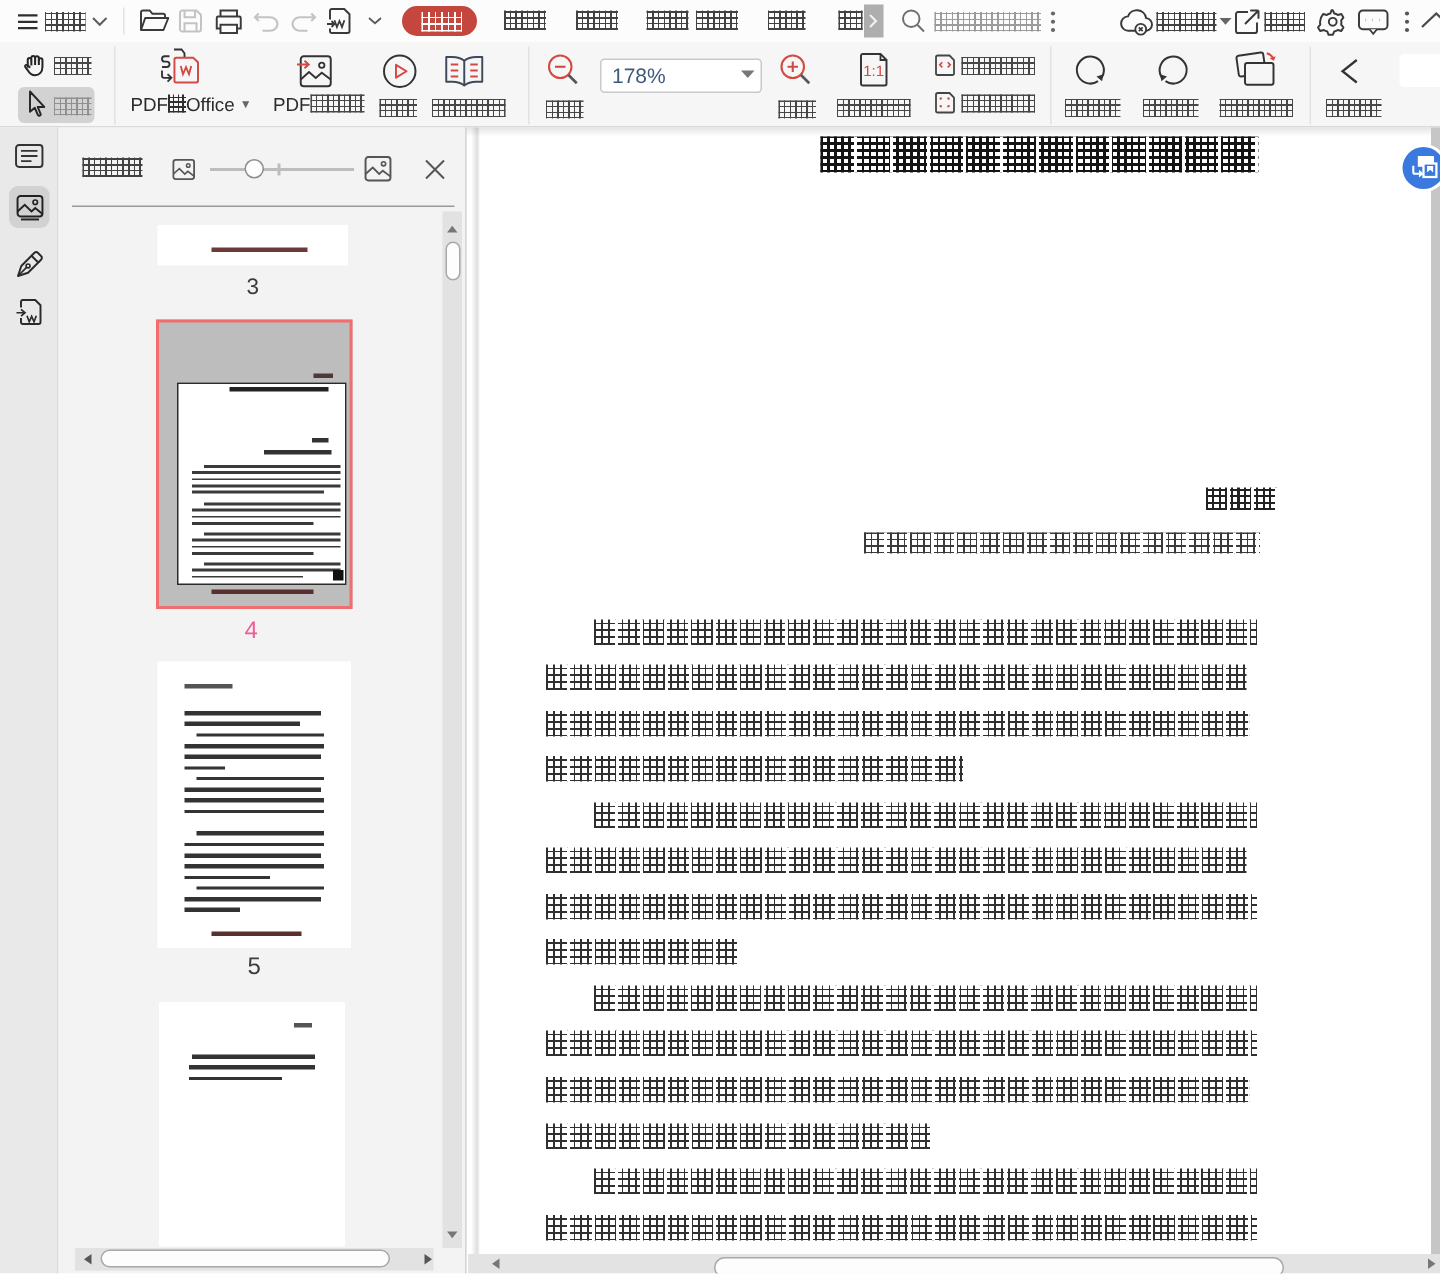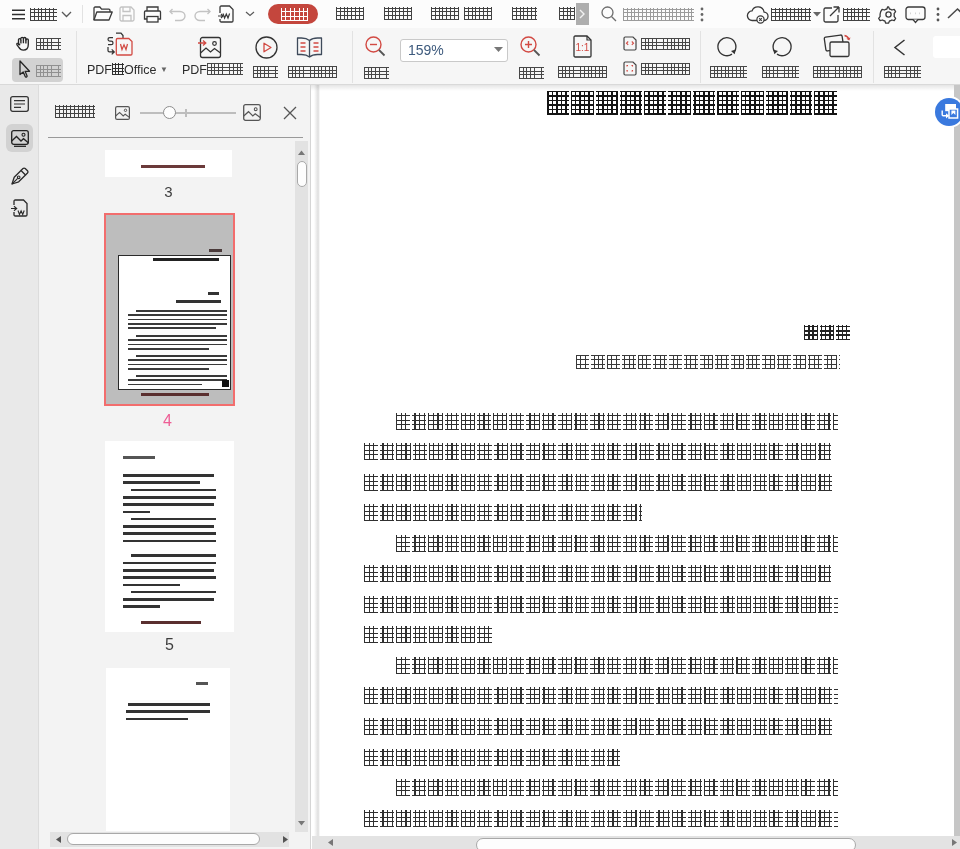--- a/index.html
+++ b/index.html
@@ -145,21 +145,21 @@
     <path d="M4.5 6h5m-5 4h5m-5 4h5m8-8h5m-5 4h5m-5 4h5" stroke="#d24a43" stroke-width="1.3"></path>
   </svg>
 <div class="sep" style="left:352px;top:31px;height:52px"></div>
 <i class="z l" style="left:364px;top:67px;width:25px"></i>
 <svg class="a" style="left:365px;top:36px" width="21" height="21">
     <circle cx="8.5" cy="8.5" r="7.5" stroke="#d24a43" stroke-width="1.4" fill="none"></circle>
     <path d="M5 8.5h7" stroke="#d24a43" stroke-width="1.4"></path>
     <path d="M14 14l5.5 5.5" stroke="#555" stroke-width="1.8"></path>
   </svg>
 <div class="a" style="left:400px;top:39px;width:106px;height:21px;background:#fff;border:1px solid #c9c9c9;border-radius:3px"></div>
-<div class="a" style="left:408px;top:42px;font-size:14px;color:#3d5a7d">159%</div>
+<div class="a" style="left:408px;top:42px;font-size:14px;color:#3d5a7d">178%</div>
 <svg class="a" style="left:494px;top:47px" width="9" height="6">
     <path d="M0 0l4.5 5L9 0z" fill="#777"></path>
   </svg>
 <i class="z l" style="left:519px;top:67px;width:25px"></i>
 <svg class="a" style="left:520px;top:36px" width="21" height="21">
     <circle cx="8.5" cy="8.5" r="7.5" stroke="#d24a43" stroke-width="1.4" fill="none"></circle>
     <path d="M5 8.5h7M8.5 5v7" stroke="#d24a43" stroke-width="1.4"></path>
     <path d="M14 14l5.5 5.5" stroke="#555" stroke-width="1.8"></path>
   </svg>
 <i class="z l" style="left:558px;top:66px;width:49px"></i>

